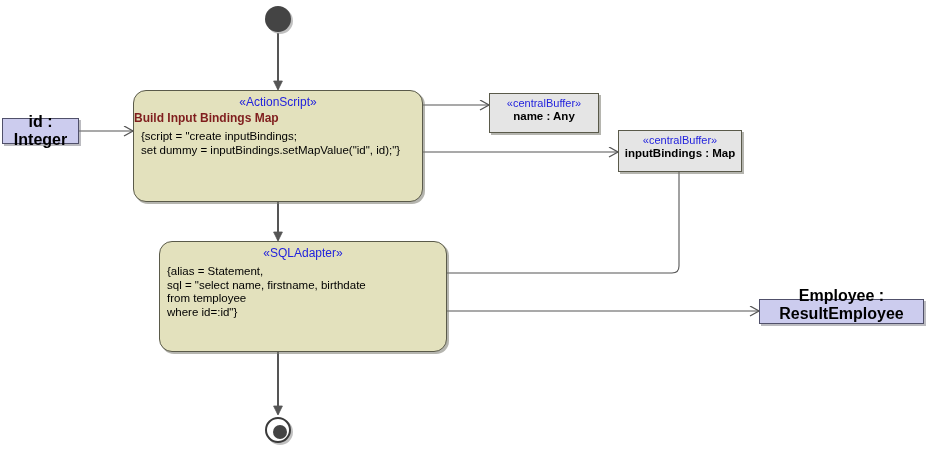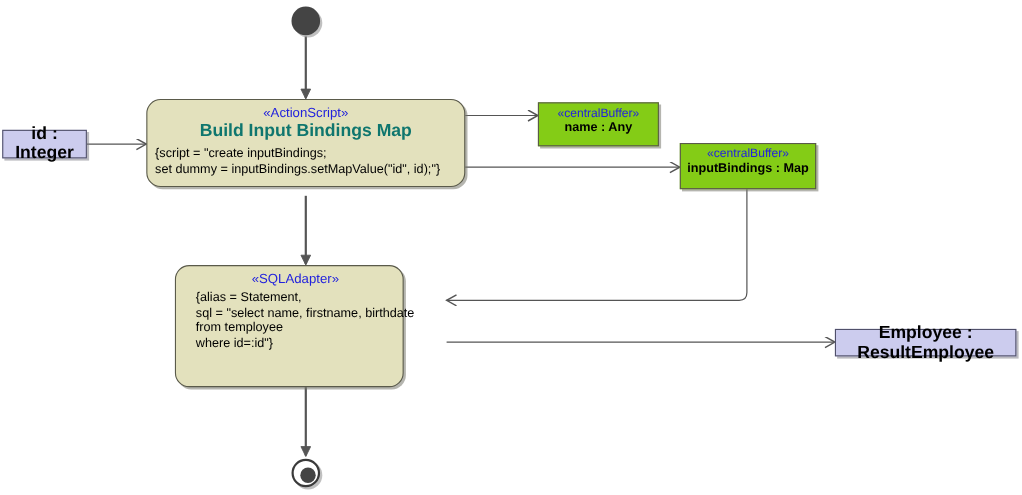--- a/index.html
+++ b/index.html
@@ -34,38 +34,37 @@
     box-shadow: 2px 2px 0 rgba(120,120,110,0.55);
   }
   .action .stereo {
     color: #2222dd;
     font-size: 12px;
     text-align: center;
     padding-top: 4px;
     letter-spacing: 0px;
   }
   .action .title {
-    color: #0f766e;
-    font-size: 16px;
+    color: #7f1d1d;
+    font-size: 12px;
     font-weight: bold;
-    text-align: center;
     padding-top: 2px;
   }
   .action .body {
     color: #000000;
     font-size: 11.5px;
     text-align: left;
     padding: 5px 6px 0 7px;
     line-height: 13.5px;
     white-space: pre;
   }
 
   
   .buffer {
-    background: #84cc16;
+    background: #e5e5e5;
     border: 1px solid #5a5a4a;
     box-shadow: 2px 2px 0 rgba(120,120,110,0.55);
     text-align: center;
   }
   .buffer .stereo {
     color: #2222dd;
     font-size: 11px;
     padding-top: 3px;
   }
   .buffer .title {
@@ -150,46 +149,46 @@
 
     <line x1="278" y1="352" x2="278" y2="414" stroke="#555555" stroke-width="2" marker-end="url(#arrowSolid)"></line>
   </svg>
 
   <div class="node initial" style="left:265px; top:6px;"></div>
 
   <div class="node param" style="left:2px; top:118px; width:77px; height:26px;">
     <span class="title">id : Integer</span>
   </div>
 
-  <div class="node action" style="left:133px; top:90px; width:290px; height:80px;">
+  <div class="node action" style="left:133px; top:90px; width:290px; height:112px;">
     <div class="stereo">«ActionScript»</div>
     <div class="title">Build Input Bindings Map</div>
     <div class="body">{script = "create inputBindings;
 set dummy = inputBindings.setMapValue("id", id);"}</div>
   </div>
 
   <div class="node buffer" style="left:489px; top:93px; width:110px; height:40px;">
     <div class="stereo">«centralBuffer»</div>
     <div class="title">name : Any</div>
   </div>
 
   <div class="node buffer" style="left:618px; top:130px; width:124px; height:42px;">
     <div class="stereo">«centralBuffer»</div>
     <div class="title">inputBindings : Map</div>
   </div>
 
-  <div class="node action" style="left:159px; top:241px; width:208px; height:111px;padding-left:11px;">
+  <div class="node action" style="left:159px; top:241px; width:288px; height:111px;">
     <div class="stereo">«SQLAdapter»</div>
     <div class="body">{alias = Statement,
 sql = "select name, firstname, birthdate
 from temployee
 where id=:id"}</div>
   </div>
 
-  <div class="node param" style="left:759px; top:299px; width:165px; height:25px;">
+  <div class="node param" style="left:759px; top:299px; width:165px; height:25px;align-items:flex-end;">
     <span class="title">Employee : ResultEmployee</span>
   </div>
 
   <div class="node final-outer" style="left:265px; top:417px;">
     <div class="final-inner"></div>
   </div>
 
 </div>
 
 </body></html>

